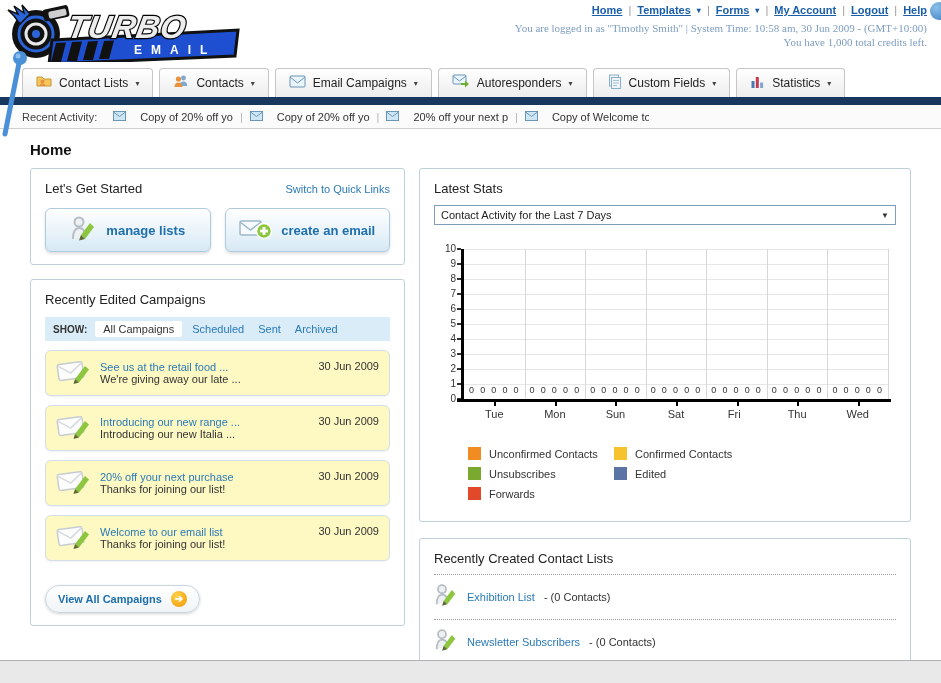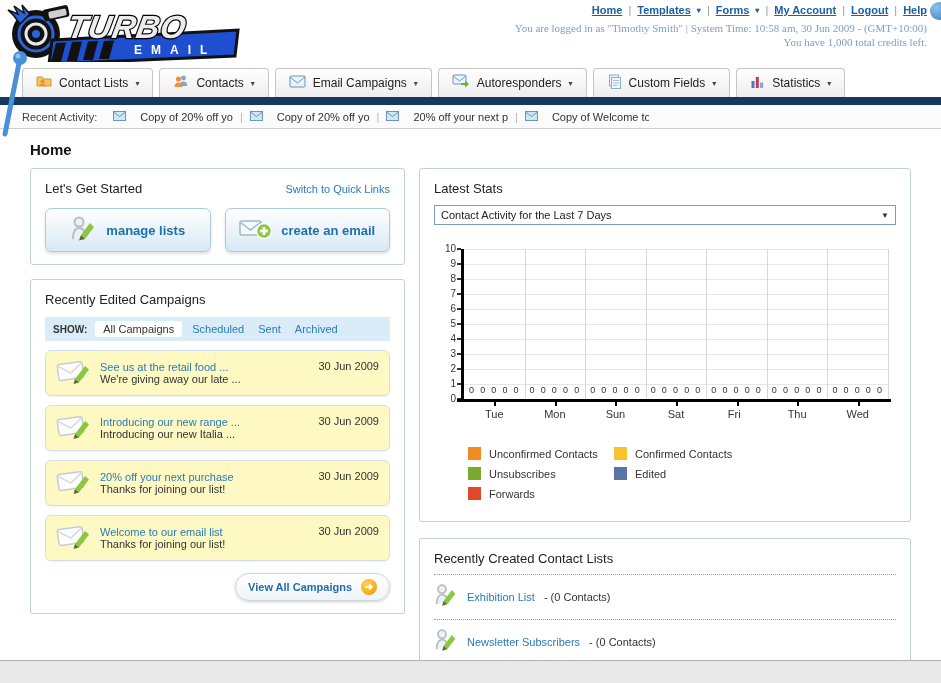--- a/index.html
+++ b/index.html
@@ -62,21 +62,21 @@
   .filterbar { margin-top:10px; background:#d9ecf8; height:24px; display:flex; align-items:center; padding:0 8px; font-size:11px; }
   .filterbar .show { font-size:10px; font-weight:bold; color:#333; margin-right:8px; }
   .filter { color:#2a7ab8; margin-right:14px; cursor:pointer; }
   .filter.active { background:#fff; color:#333; padding:2px 8px; border-radius:2px; margin-right:10px; }
   .citem { border:1px solid #d3dfe8; border-radius:6px; background:#fef9c3; box-shadow:0 1px 2px rgba(0,0,0,.06);
            display:flex; align-items:center; padding:5px 10px; margin-top:9px; min-height:44px; cursor:pointer; }
   .citem .txt { flex:1; margin-left:8px; }
   .citem .t1 { font-size:11px; color:#2a7ab8; }
   .citem .t2 { font-size:11px; color:#333; }
   .citem .date { font-size:11px; color:#333; align-self:flex-start; margin-top:4px; }
-  .btnrow { display:flex; justify-content:flex-end; margin-top:12px; }
+  .btnrow { display:flex; justify-content:flex-start; margin-top:24px; }
   .pillbtn { display:flex; align-items:center; gap:9px; border:1px solid #c9d6de; border-radius:14px;
              padding:5px 12px; background:linear-gradient(#ffffff,#f0f4f7); box-shadow:0 1px 3px rgba(0,0,0,.18);
              color:#1d6fad; font-size:11px; font-weight:bold; cursor:pointer; }
   .arrowcircle { width:16px; height:16px; border-radius:50%; flex:none;
                  background:radial-gradient(circle at 35% 30%, #ffd24a, #f29500);
                  color:#fff; font-size:10px; font-weight:bold; line-height:16px; text-align:center; }
 
   
   .selectbox { margin-top:9px; height:20px; border:1px solid #7f9db9; background:#fff;
                display:flex; align-items:center; font-size:11px; color:#222; padding:0 6px; cursor:pointer; }

